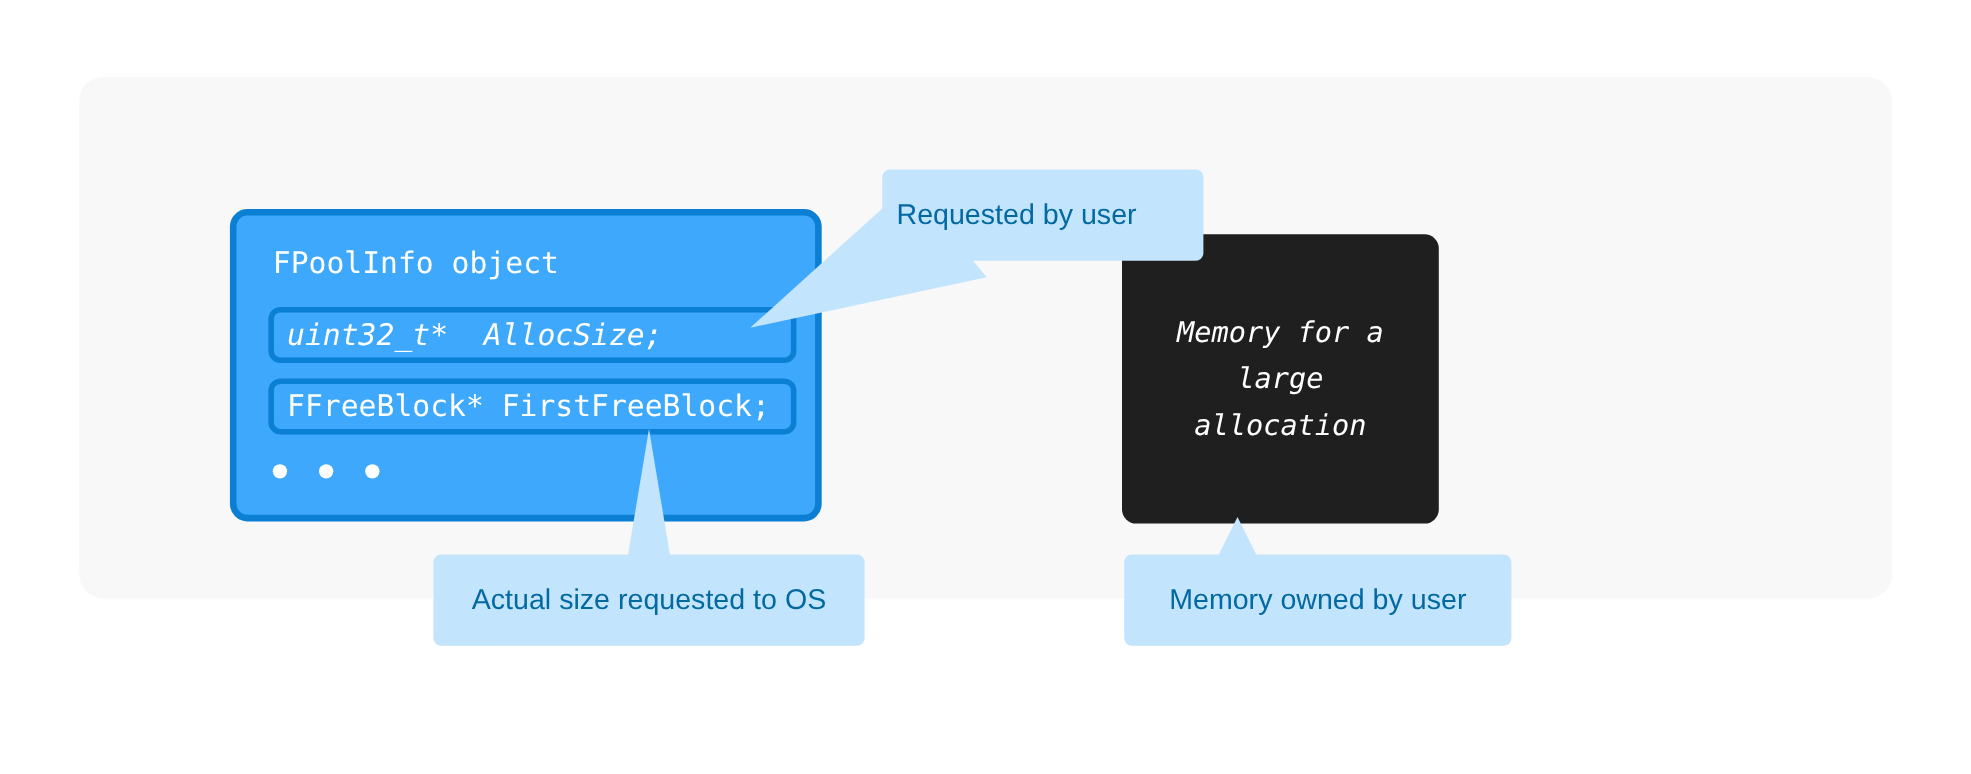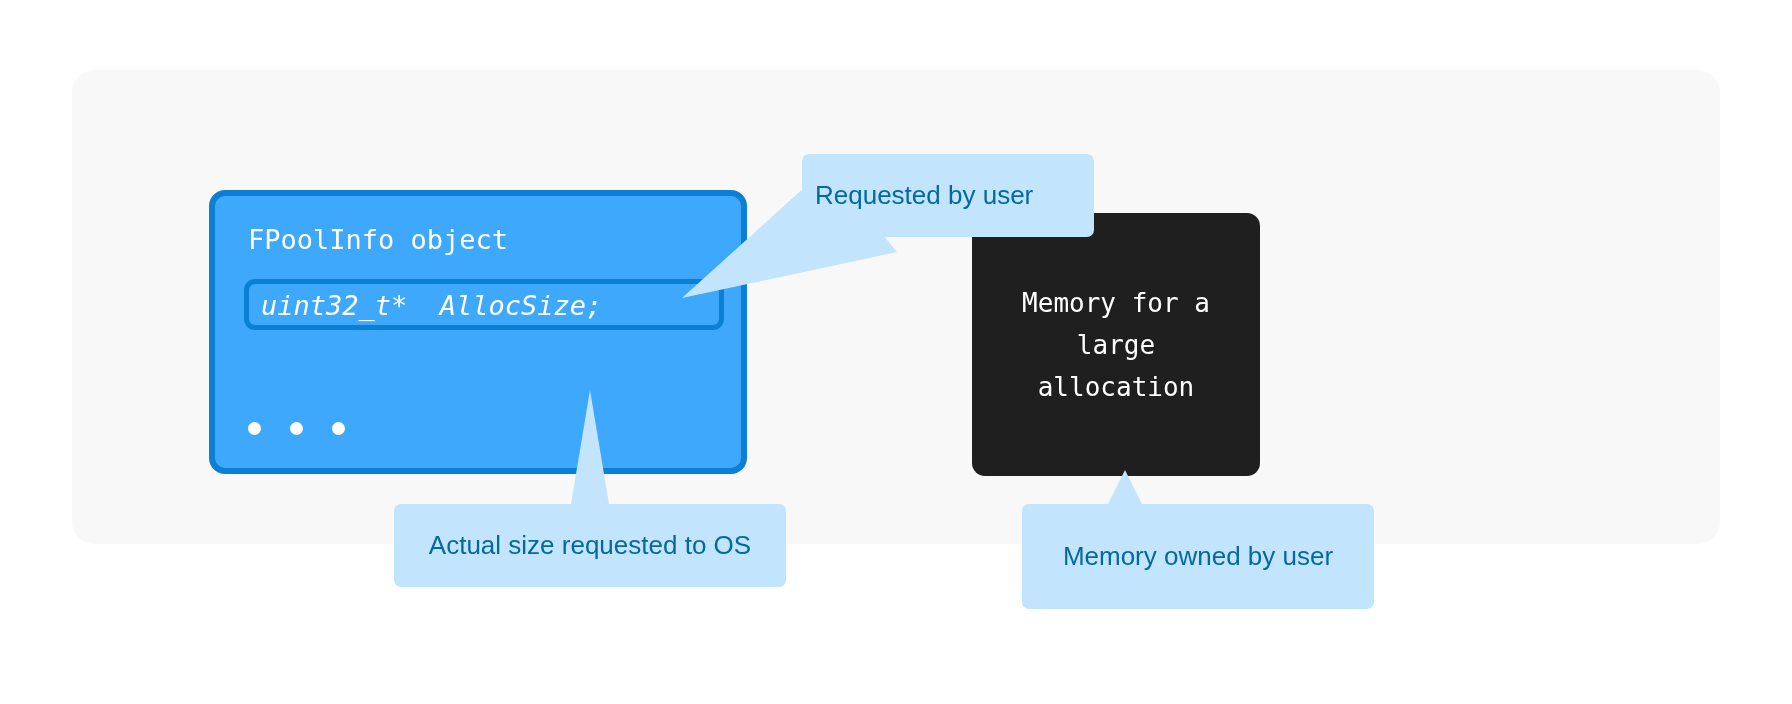--- a/index.html
+++ b/index.html
@@ -80,29 +80,30 @@
   #ellipsis-dots .dot {
     width: 13px;
     height: 13px;
     border-radius: 50%;
     background: #ffffff;
   }
 
   
   #memory-block {
     position: absolute;
-    left: 900px;
+    left: 948px;
     top: 143px;
     width: 288px;
     height: 263px;
     background: #1f1f1f;
     border-radius: 13px;
     display: flex;
     align-items: center;
     justify-content: center;
+    font-style: italic;
   }
   #memory-block-label {
     font-family: "DejaVu Sans Mono", "Liberation Mono", monospace;
     font-size: 26px;
     line-height: 42px;
     color: #ffffff;
     text-align: center;
     white-space: pre-line;
   }
 
@@ -153,21 +154,21 @@
     width: 80px;
     height: 120px;
     pointer-events: none;
   }
 
   
   #callout-owned {
     left: 950px;
     top: 434px;
     width: 352px;
-    height: 105px;
+    height: 83px;
     font-size: 26px;
   }
   #callout-owned-tail {
     position: absolute;
     left: 1020px;
     top: 400px;
     width: 70px;
     height: 42px;
     pointer-events: none;
   }
@@ -177,20 +178,23 @@
 
 <div id="diagram-card">
 
   <div id="fpoolinfo-box">
     <div id="fpoolinfo-title">FPoolInfo object</div>
 
     <div class="field-row" id="field-allocsize">
       <span class="field-text">uint32_t*  AllocSize;</span>
     </div>
 
+    <div class="field-row" id="field-firstfreeblock">
+      <span class="field-text">FFreeBlock* FirstFreeBlock;</span>
+    </div>
 
     <div id="ellipsis-dots">
       <span class="dot"></span>
       <span class="dot"></span>
       <span class="dot"></span>
     </div>
   </div>
 
   <div id="memory-block">
     <div id="memory-block-label">Memory for a

